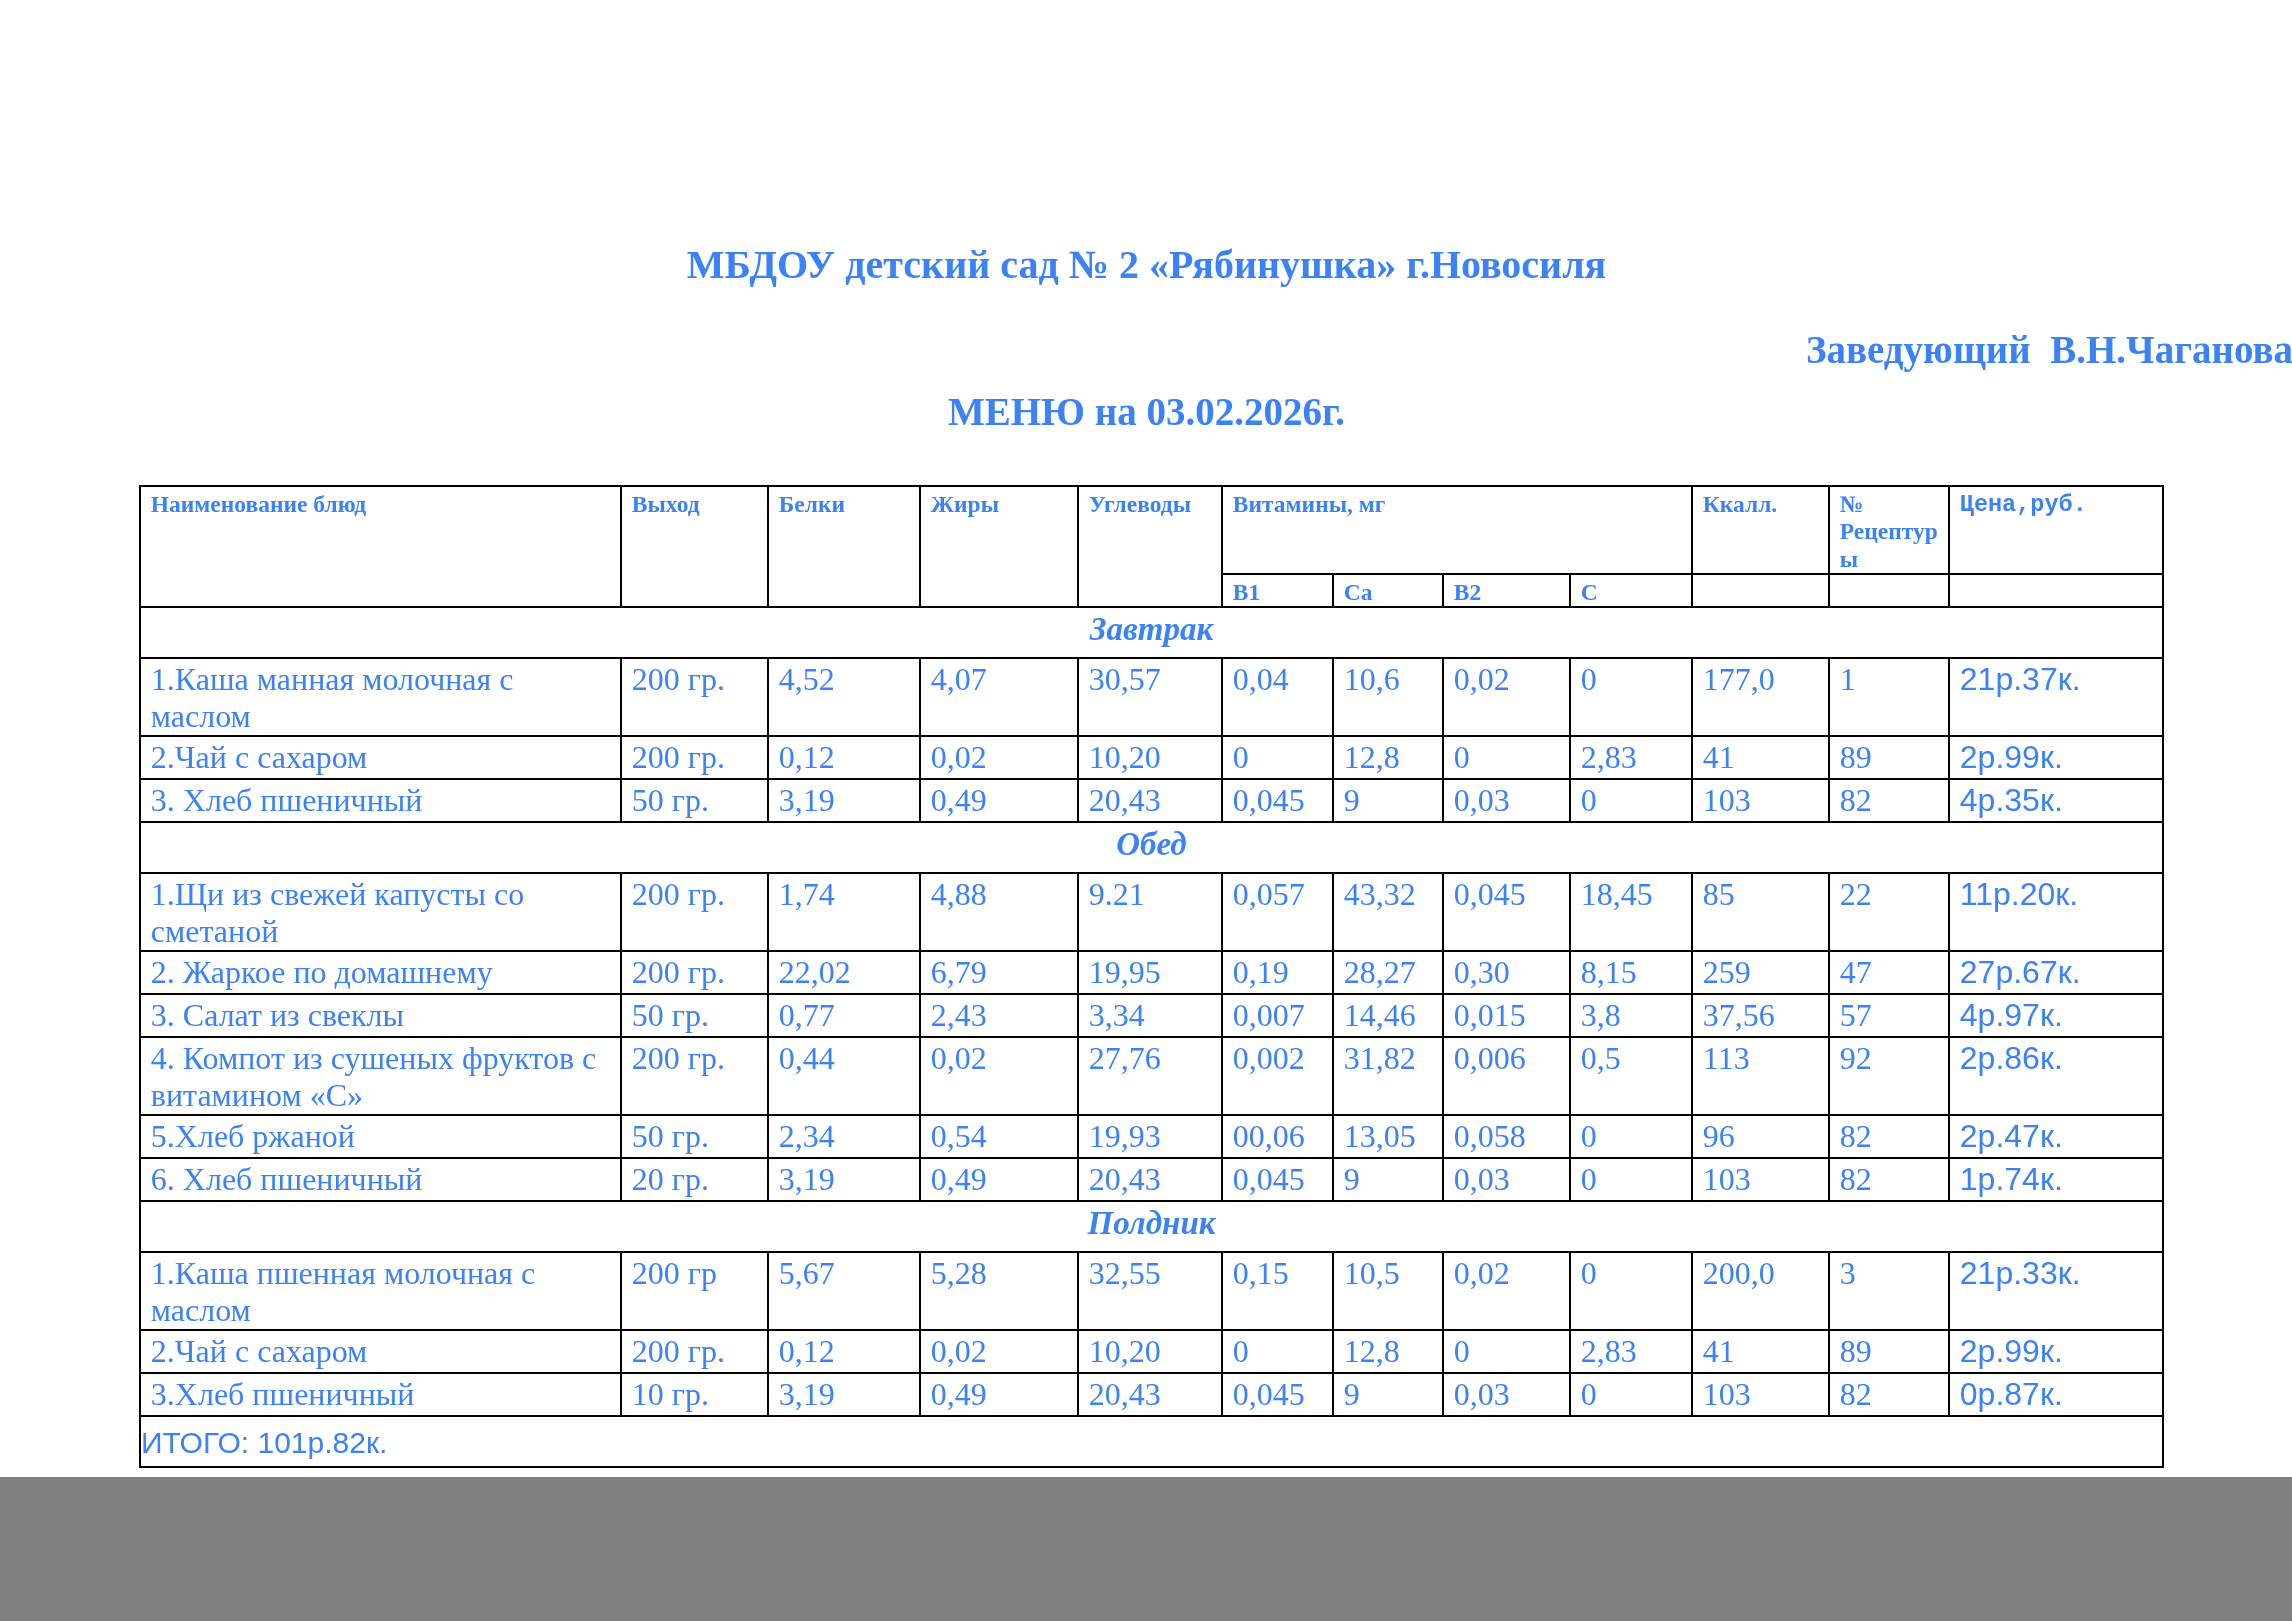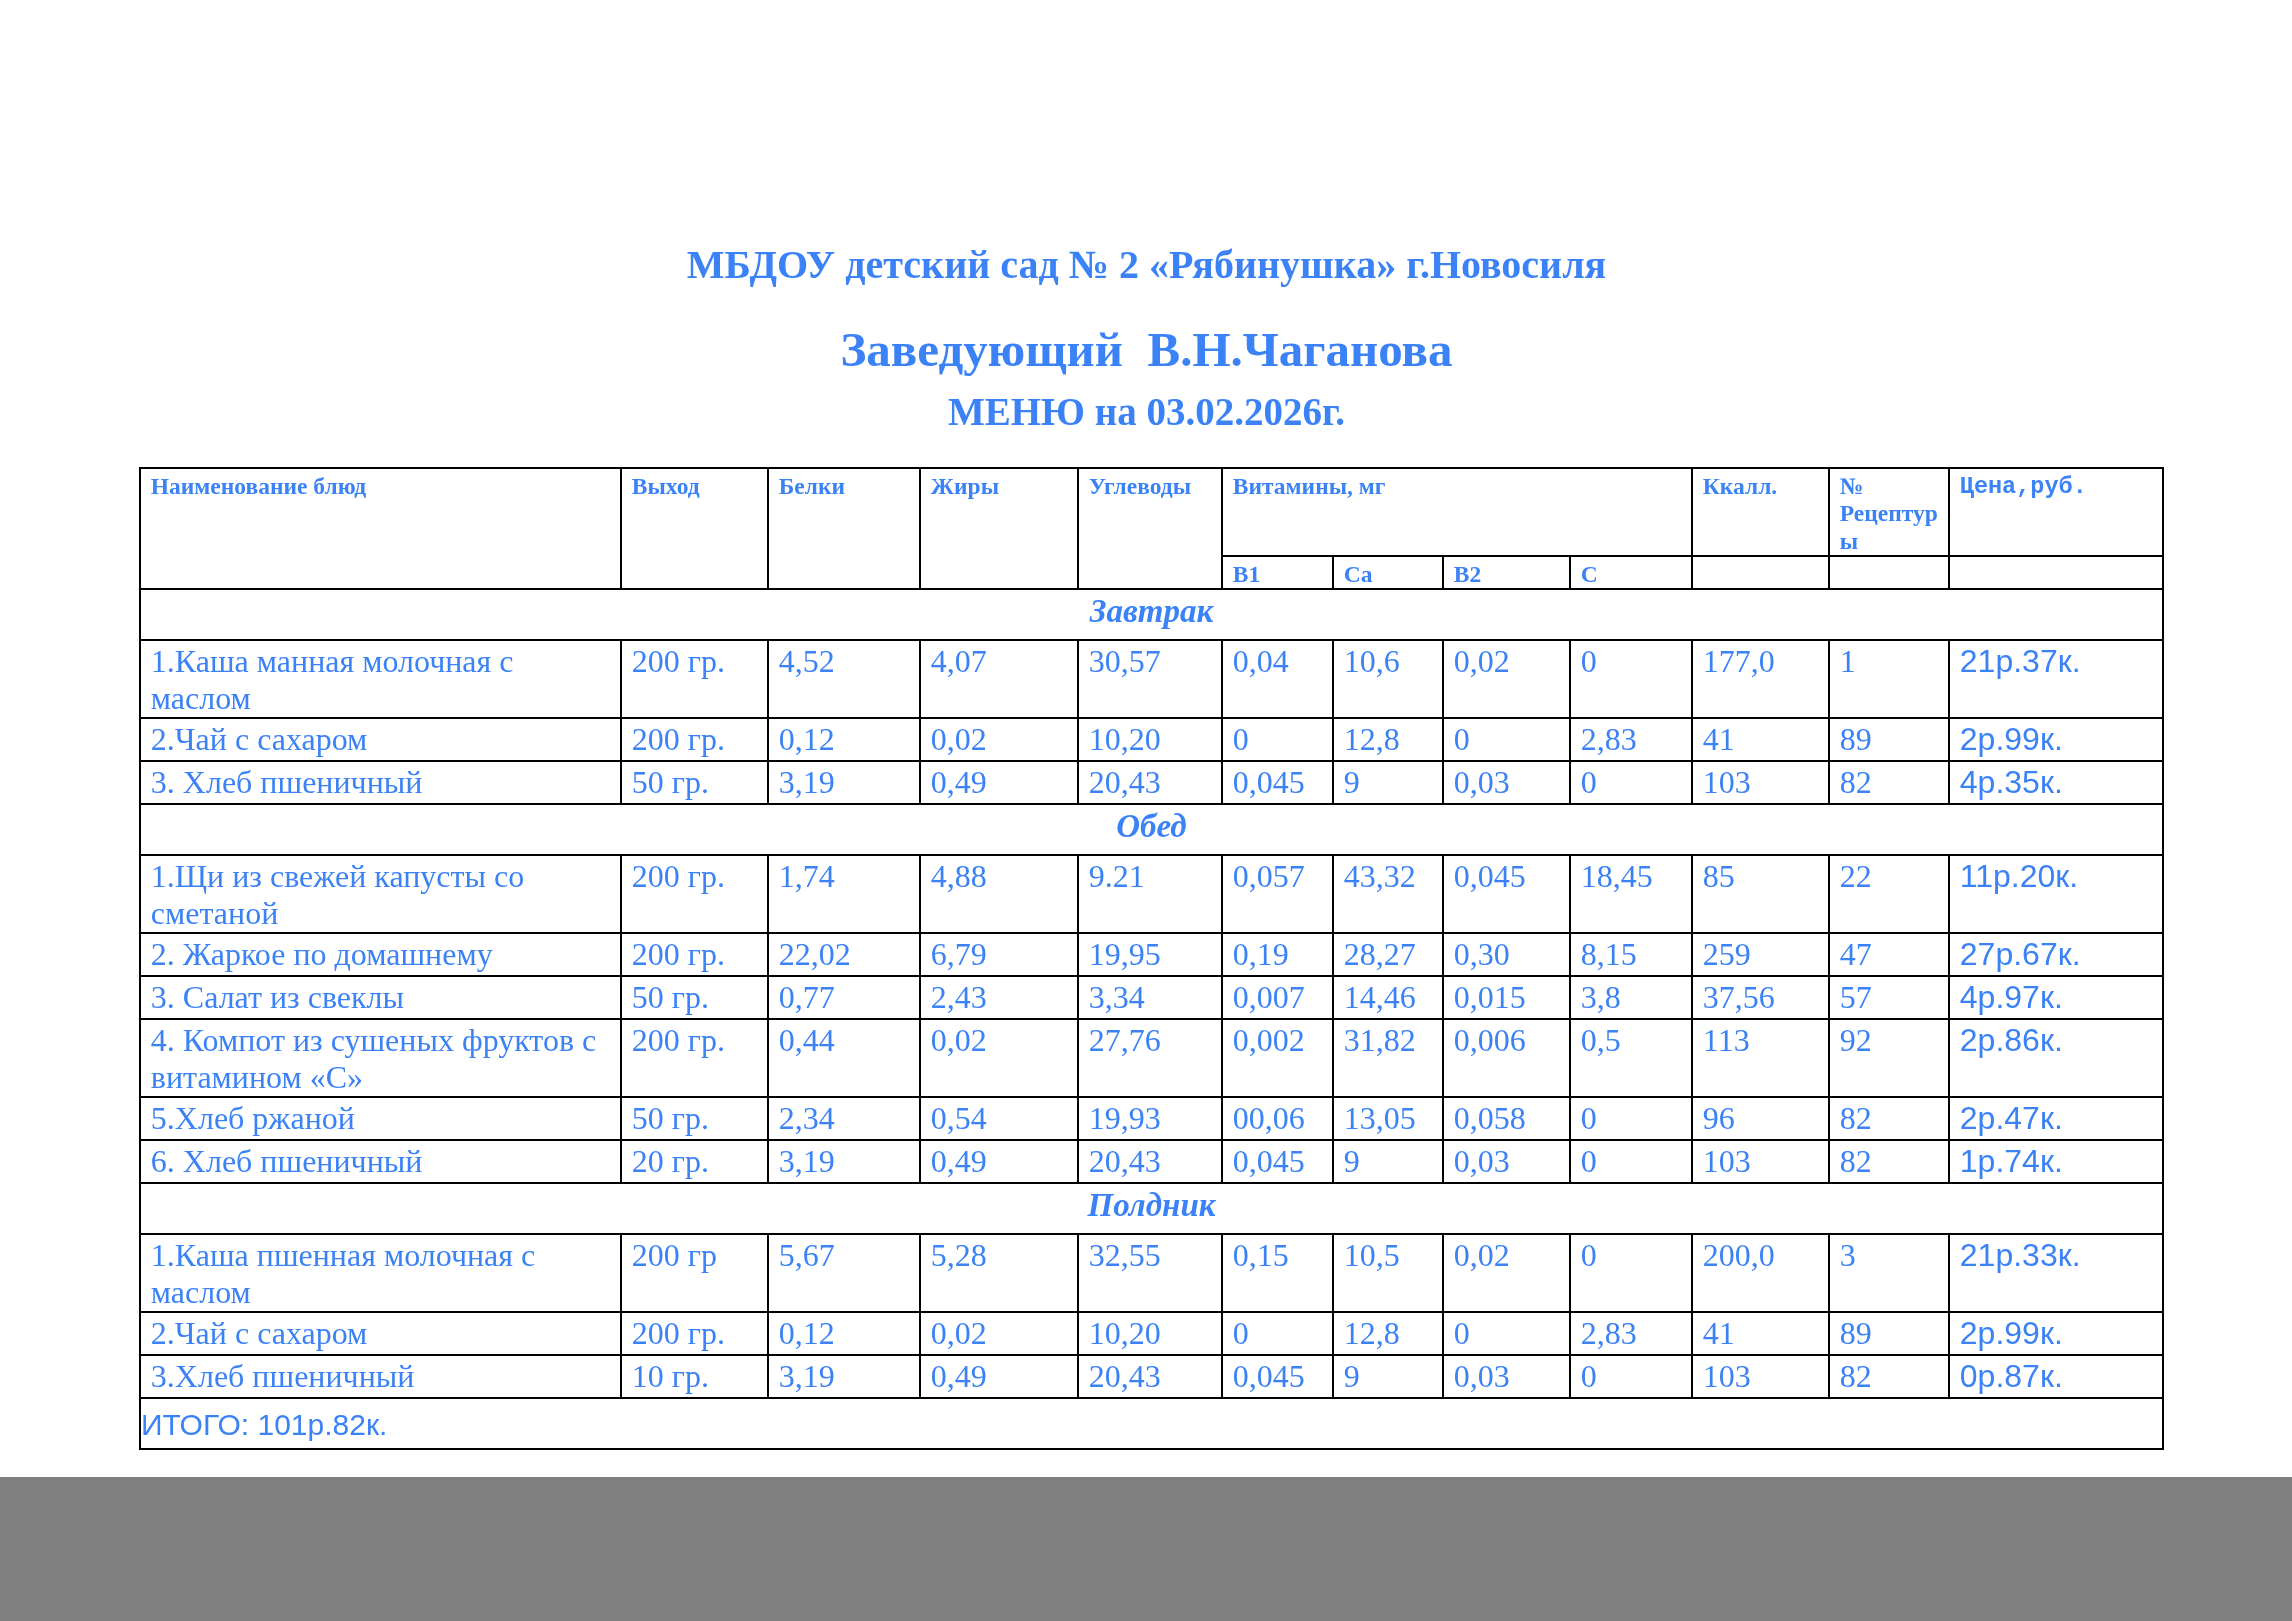--- a/index.html
+++ b/index.html
@@ -13,26 +13,26 @@
     overflow:hidden;
   }
   .heading {
     position:absolute;
     left:0; width:100%;
     text-align:center;
     font-weight:bold;
     white-space:pre-wrap;
   }
   #doc-title   { top:241px; font-size:40px; line-height:47px; }
-  #doc-director{ top:326px; font-size:49px; line-height:47px; }
+  #doc-director{ top:326px; font-size:39px; line-height:47px;text-align:right; }
   #doc-menu    { top:388px; font-size:39px; line-height:47px; }
 
   table.menu {
     position:absolute;
-    left:139px; top:467px;
+    left:139px; top:485px;
     width:2022px;
     border-collapse:collapse;
     table-layout:fixed;
     border:2.9px solid #000;
   }
   table.menu td, table.menu th {
     border:2px solid #000;
     vertical-align:top;
     text-align:left;
     font-weight:normal;

